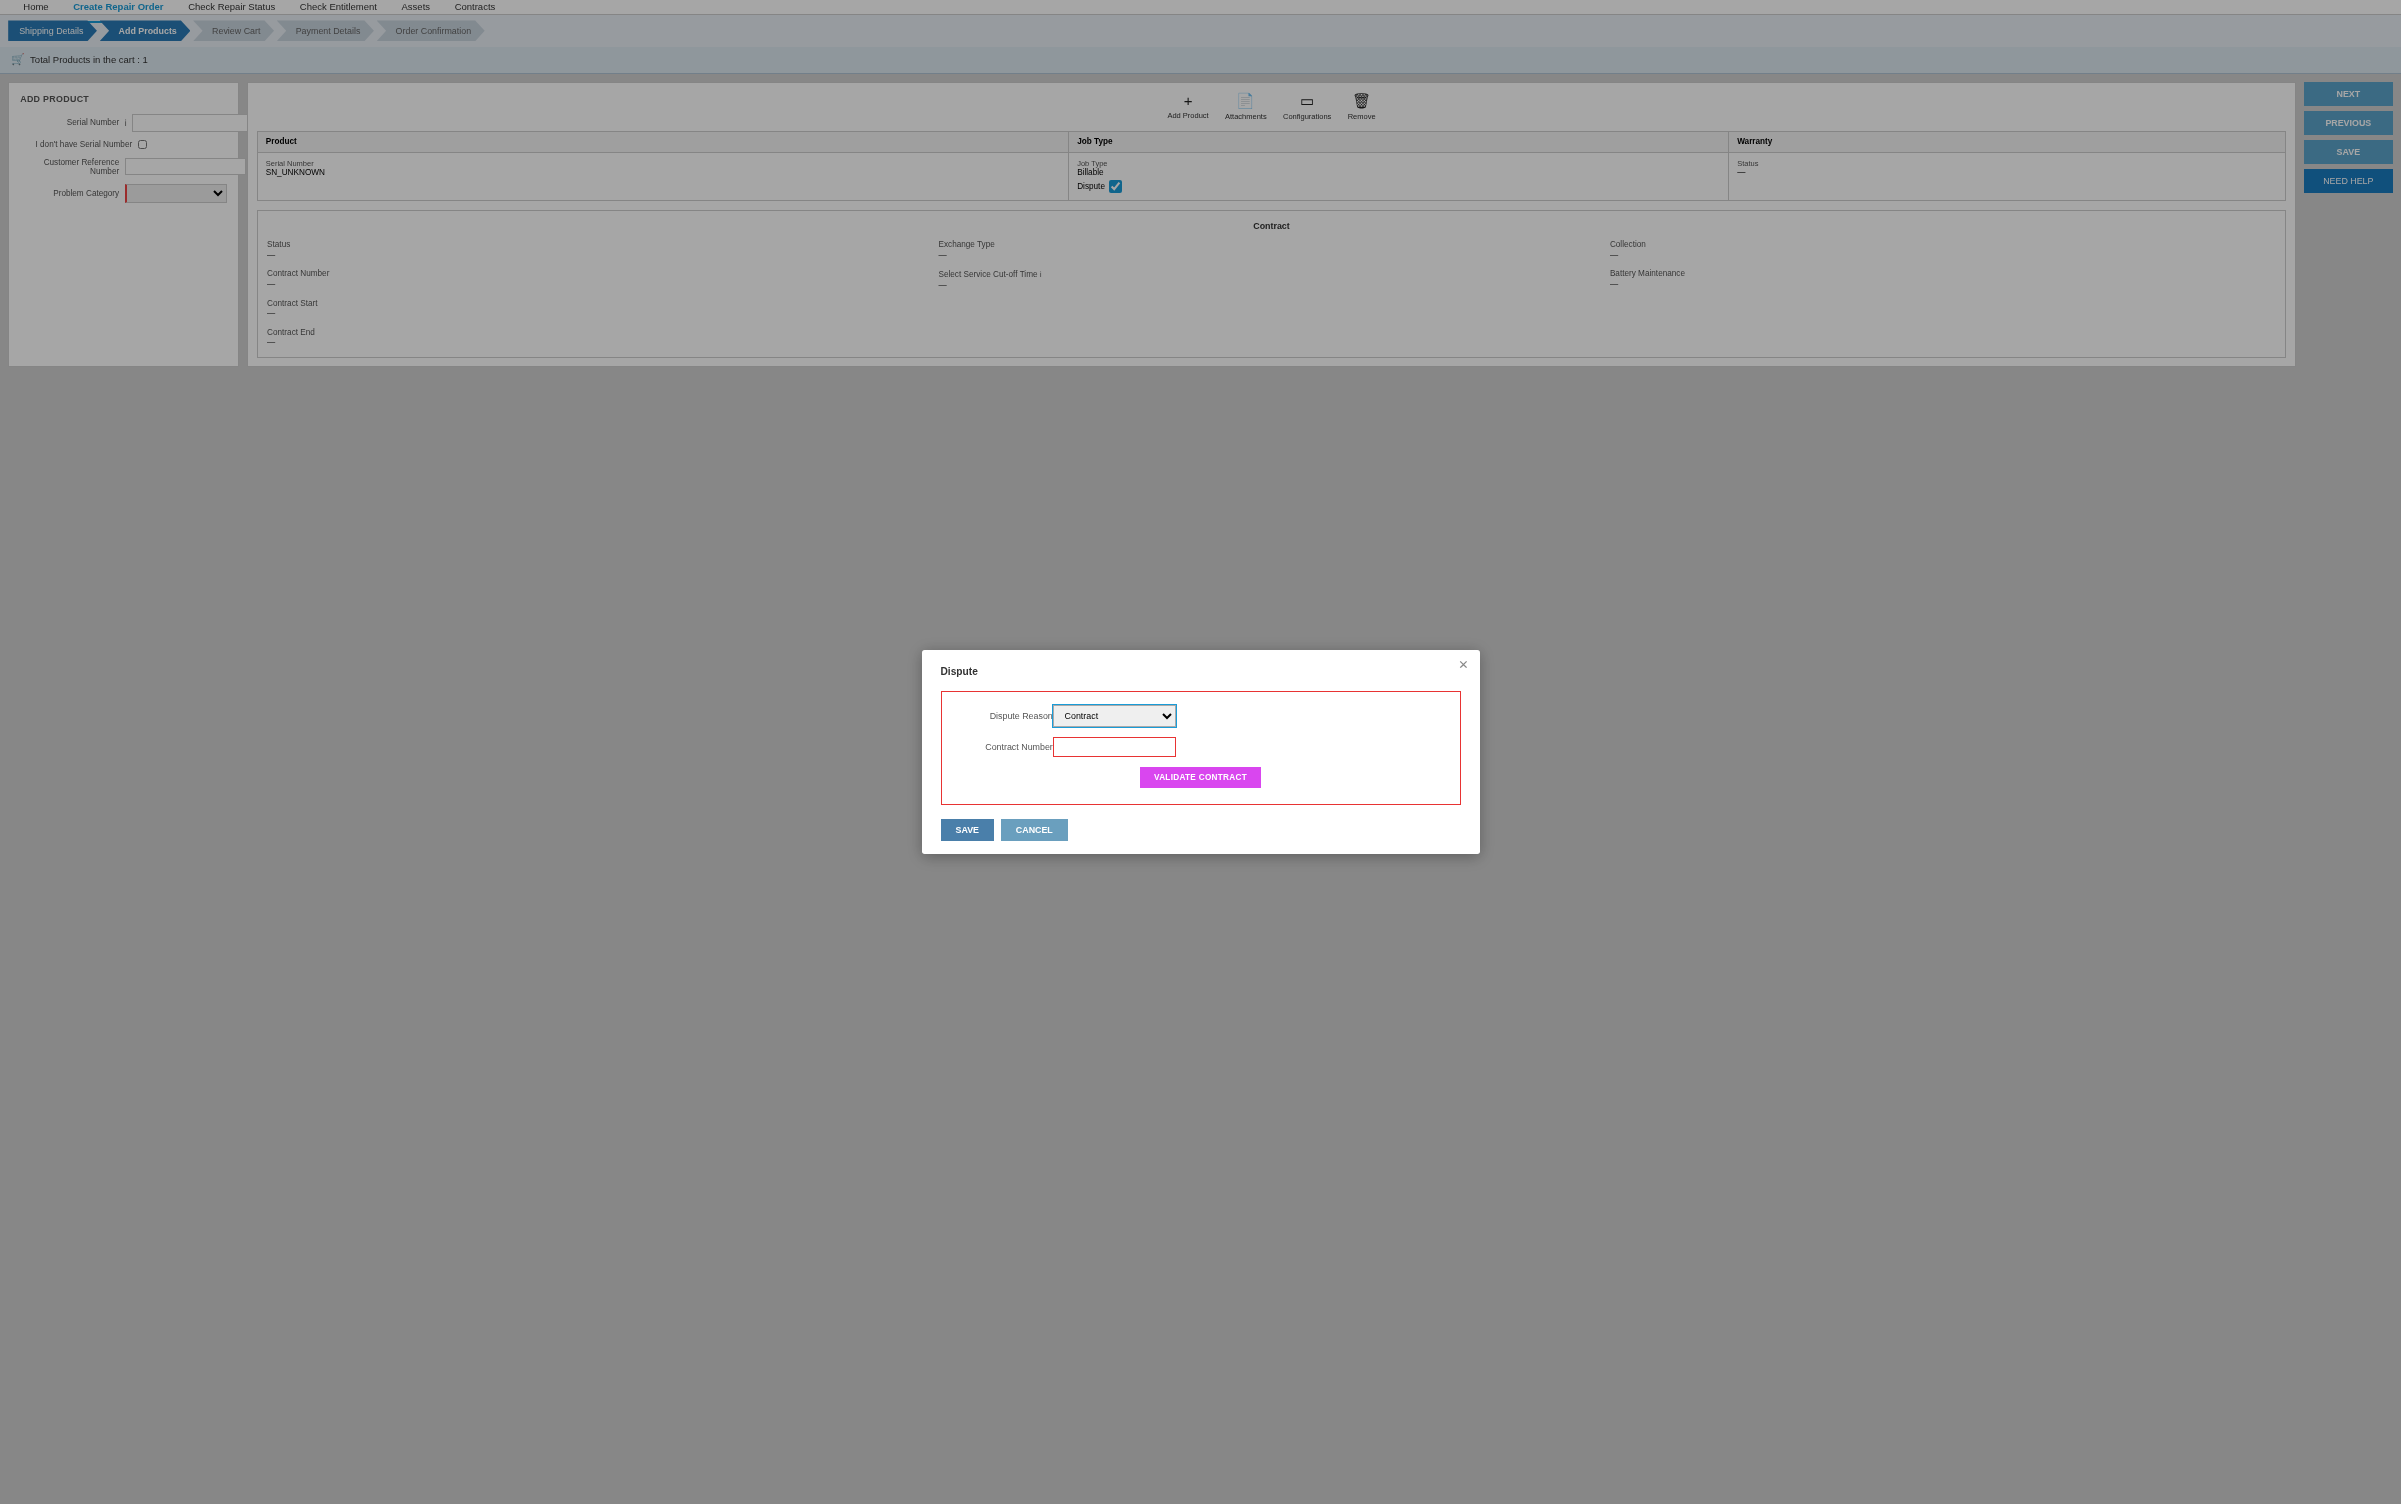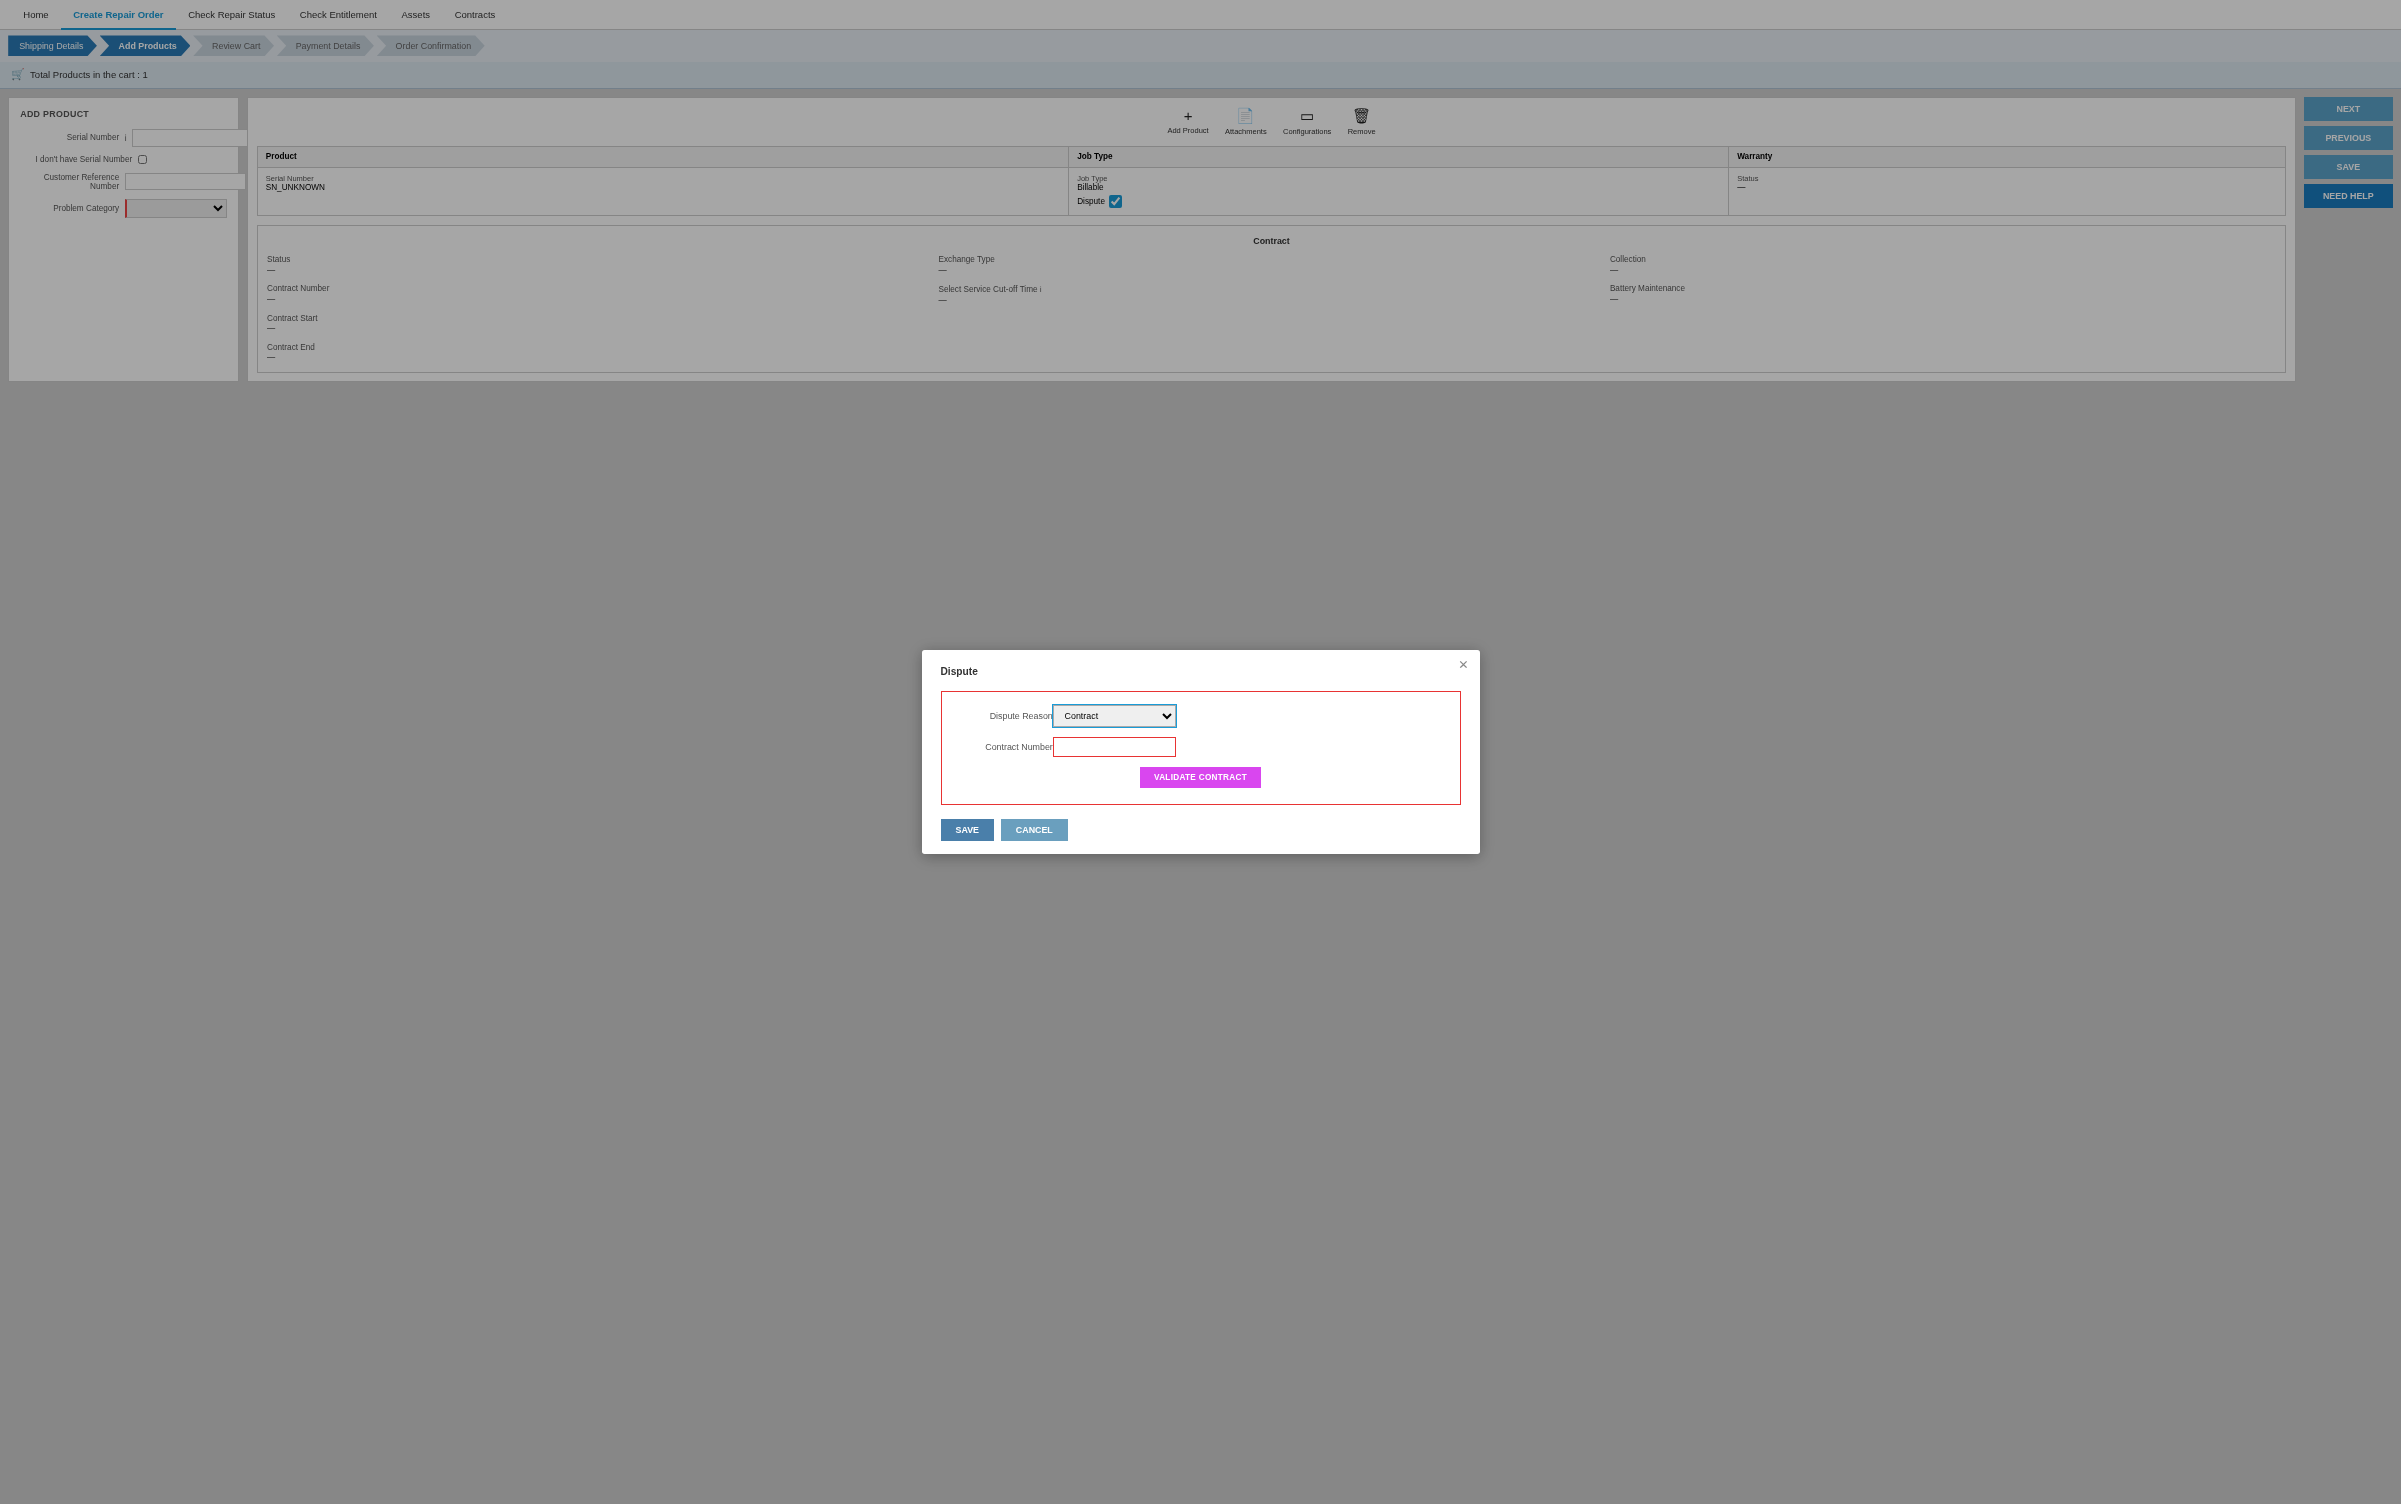--- a/index.html
+++ b/index.html
@@ -5,21 +5,21 @@
     * { box-sizing: border-box; margin: 0; padding: 0; }
     body { font-family: Arial, sans-serif; font-size: 8.9px; background: #d0d0d0; }
 
     
     .top-nav {
       display: flex;
       align-items: center;
       background: #fff;
       border-bottom: 1.4px solid #ccc;
       padding: 0 11px;
-      height: 30px;
+      height: 15px;
     }
     .top-nav a {
       text-decoration: none;
       color: #333;
       padding: 0 12.3px;
       height: 30px;
       display: flex;
       align-items: center;
       font-size: 9.5px;
       border-bottom: 2px solid transparent;
@@ -232,21 +232,21 @@
       font-size: 8.9px;
       font-weight: bold;
       cursor: pointer;
     }
     .btn-need-help {
       background: #1a7bbf;
       color: #fff;
       border: none;
       padding: 6.8px 9.5px;
       font-size: 8.9px;
-      font-weight: bold;
+      font-weight: normal;
       cursor: pointer;
     }
 
     
     .contract-section {
       margin-top: 9.5px;
       border: 0.7px solid #ccc;
       padding: 9.5px;
     }
     .contract-title {

